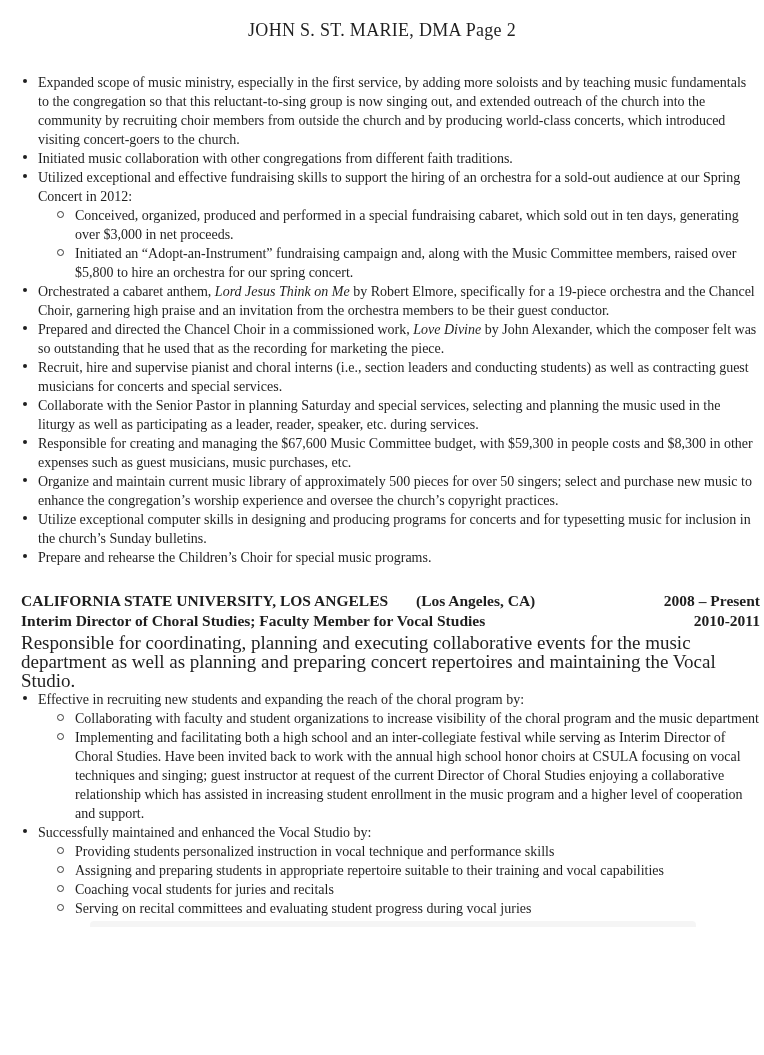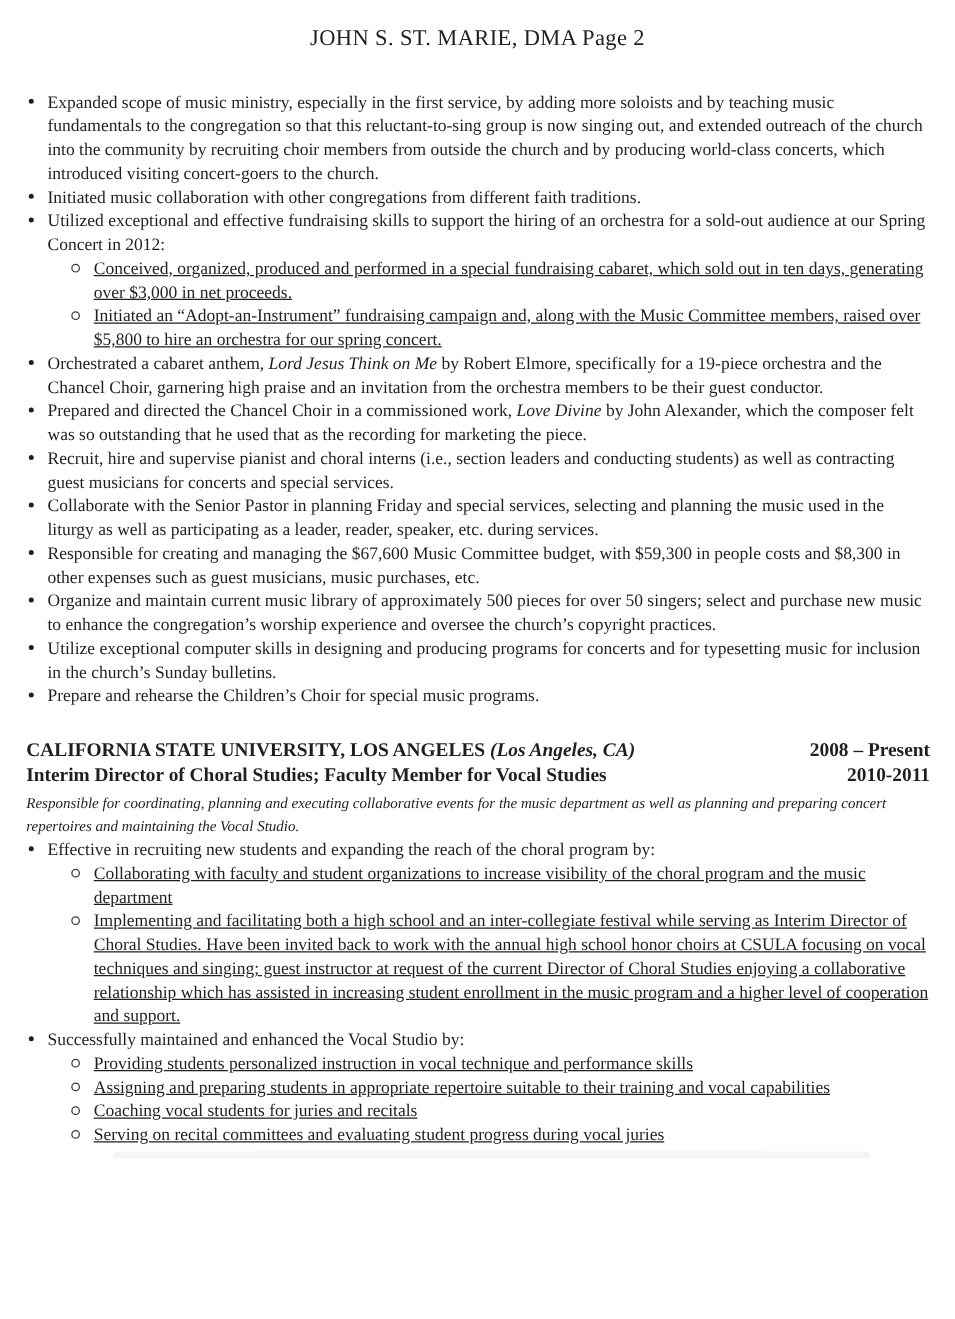--- a/index.html
+++ b/index.html
@@ -19,33 +19,32 @@
   .title {
     text-align: center;
     font-size: 18px;
     line-height: 24px;
     letter-spacing: 0.3px;
     margin: 0 0 31px 0;
     font-weight: normal;
   }
   .content {
     padding-left: 21px;
-    padding-right: 20px;
+    padding-right: 4px;
   }
   ul { list-style: none; }
   ul.main {
     margin: 0;
     padding: 0 0 0 17px;
     font-size: 14px;
     line-height: 19px;
   }
   ul.sub {
     margin: 0;
     padding: 0 0 0 37px;
-    text-decoration: underline;
   }
   li { position: relative; }
   .m1 {
     position: absolute; left: -15px; top: 6px;
     width: 4px; height: 4px;
     background: #1f1f1f; border-radius: 50%;
   }
   .m2 {
     position: absolute; left: -18px; top: 5px;
     width: 5px; height: 5px;
@@ -55,25 +54,24 @@
   .wt { font-style: italic; }
   .sec2 { margin-top: 24px; }
   .heading-row {
     display: flex;
     justify-content: space-between;
     font-weight: bold;
     font-size: 15.5px;
     line-height: 20px;
   }
   .heading-left { white-space: nowrap; }
-  .heading-loc { font-style: italic; font-weight: bold; }
+  .heading-loc { font-weight: bold; margin-left: 24px; }
   .heading-date { white-space: nowrap; }
   .summary {
-    font-style: italic;
-    font-size: 12px;
+    font-size: 19px;
     line-height: 19px;
     margin: 2px 0 0 0;
   }
   .list2 { margin-top: 23px; }
   .edge-shadow {
     position: absolute;
     left: 90px; right: 68px; bottom: 0;
     height: 6px;
     background: #ececec;
     opacity: 0.55;
@@ -118,21 +116,21 @@
       <li>
         <span class="m1"></span>
         <span>Prepared and directed the Chancel Choir in a commissioned work, </span><span class="wt">Love Divine</span><span> by John Alexander, which the composer felt was so outstanding that he used that as the recording for marketing the piece.</span>
       </li>
       <li>
         <span class="m1"></span>
         <span>Recruit, hire and supervise pianist and choral interns (i.e., section leaders and conducting students) as well as contracting guest musicians for concerts and special services.</span>
       </li>
       <li>
         <span class="m1"></span>
-        <span>Collaborate with the Senior Pastor in planning Friday and special services, selecting and planning the music used in the liturgy as well as participating as a leader, reader, speaker, etc. during services.</span>
+        <span>Collaborate with the Senior Pastor in planning Saturday and special services, selecting and planning the music used in the liturgy as well as participating as a leader, reader, speaker, etc. during services.</span>
       </li>
       <li>
         <span class="m1"></span>
         <span>Responsible for creating and managing the $67,600 Music Committee budget, with $59,300 in people costs and $8,300 in other expenses such as guest musicians, music purchases, etc.</span>
       </li>
       <li>
         <span class="m1"></span>
         <span>Organize and maintain current music library of approximately 500 pieces for over 50 singers; select and purchase new music to enhance the congregation’s worship experience and oversee the church’s copyright practices.</span>
       </li>
       <li>

